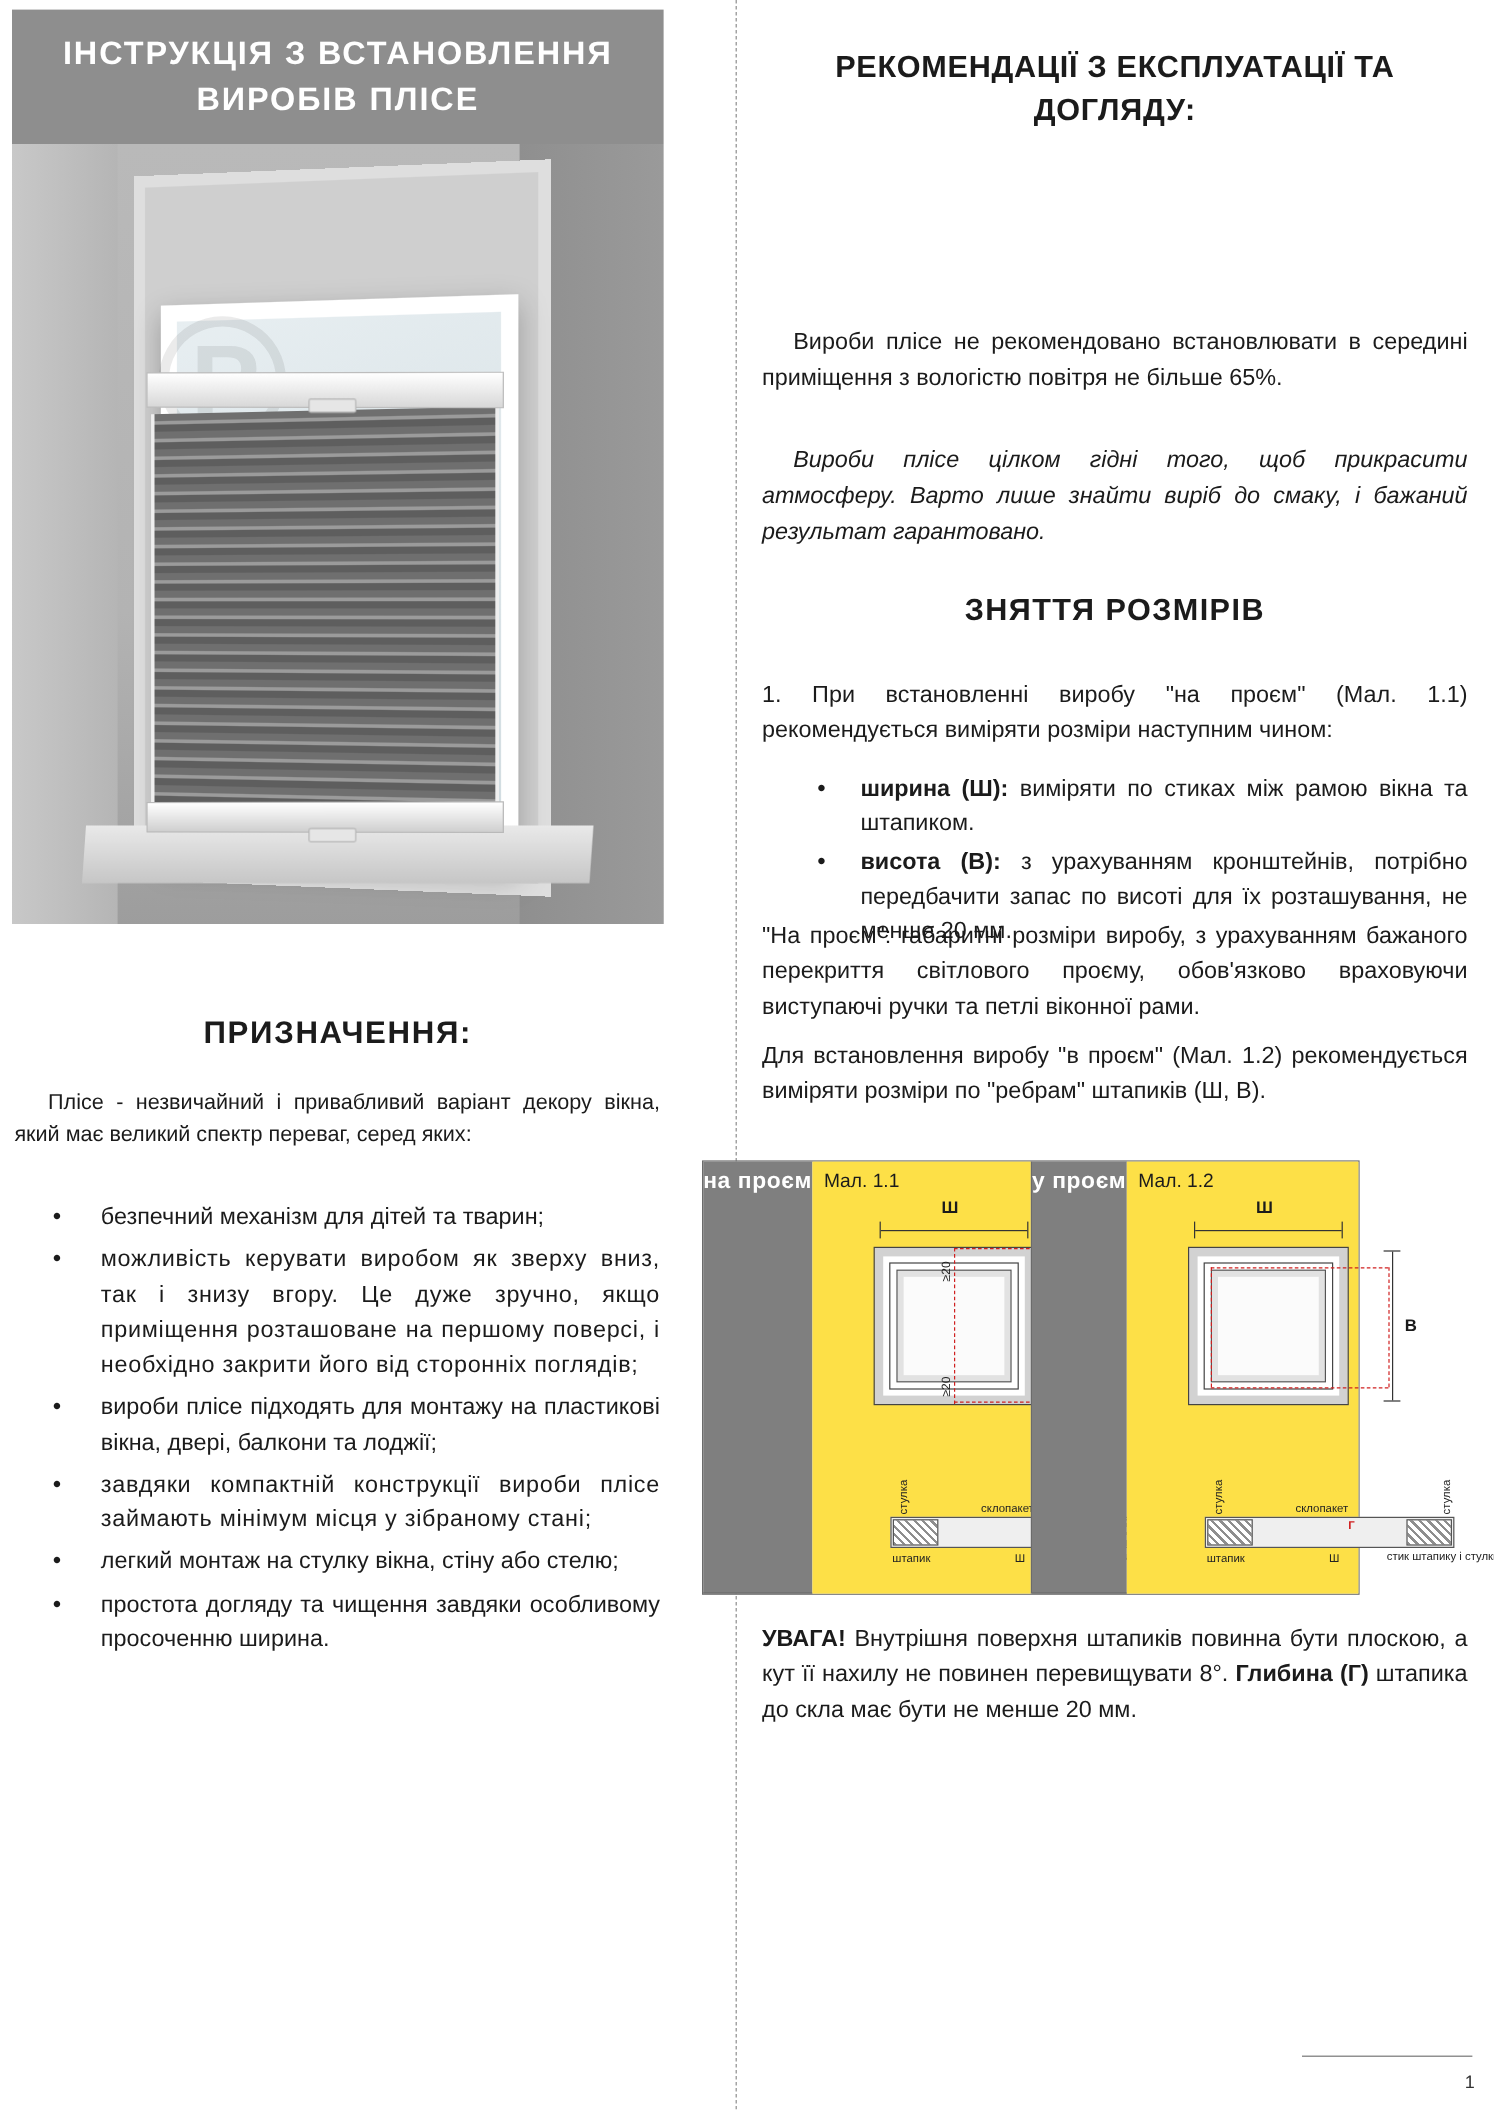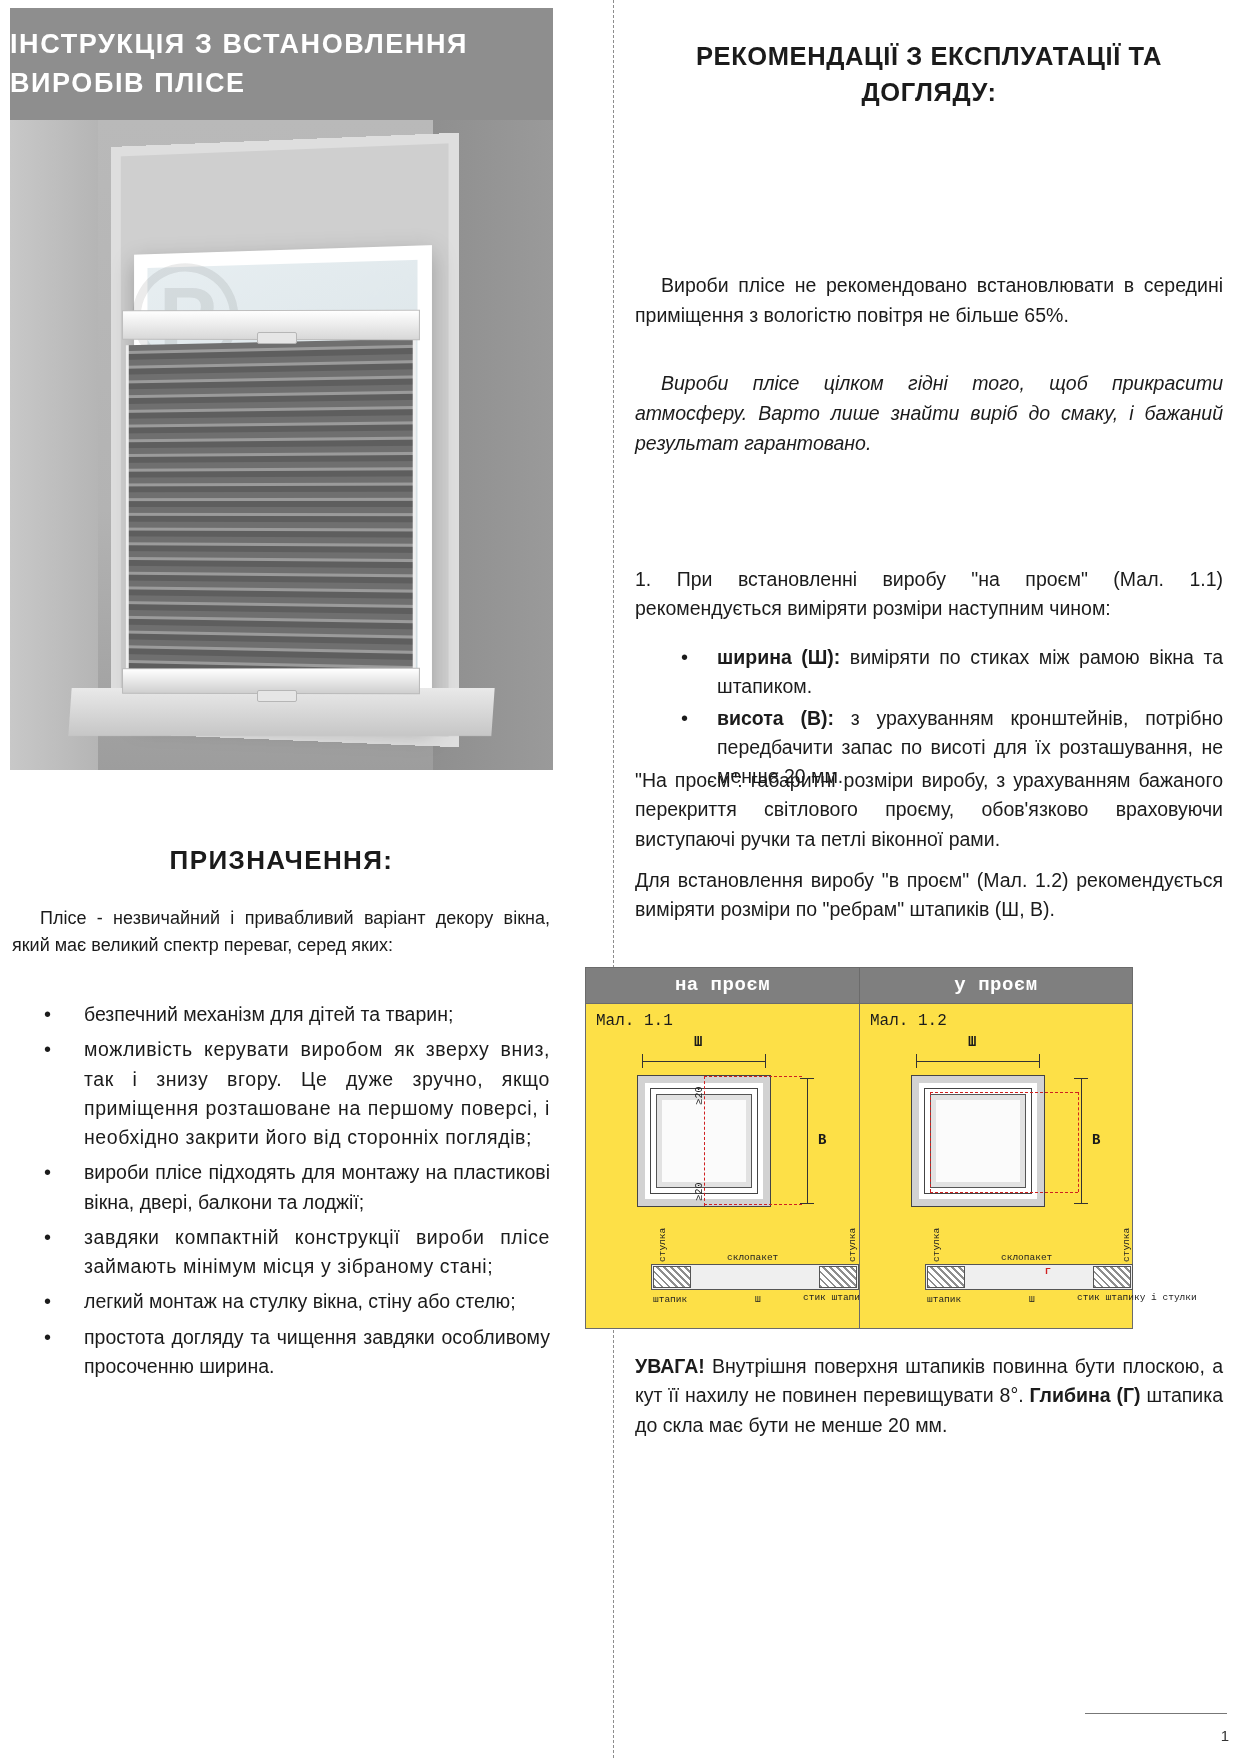--- a/index.html
+++ b/index.html
@@ -43,20 +43,21 @@
     position: absolute;
     left: 10px;
     top: 8px;
     width: 543px;
     height: 112px;
     background: #8e8e8e;
     color: #ffffff;
     display: flex;
     align-items: center;
     justify-content: center;
+    text-align: center;
   }
   .title-banner .t {
     font-size: 27px;
     font-weight: bold;
     letter-spacing: 1.6px;
     line-height: 1.45;
     text-transform: uppercase;
   }
 
   
@@ -289,22 +290,21 @@
     top: 967px;
     width: 548px;
     height: 362px;
     display: flex;
     border: 1.5px solid #6b6b6b;
   }
   .fig {
     position: relative;
     flex: 1 1 50%;
     display: flex;
-    flex-direction: column;
-    font-family: Liberation Mono, monospace;
+    flex-direction: row;
   }
   .fig + .fig { border-left: 1.5px solid #6b6b6b; }
   .fig-head {
     background: #7f7f7f;
     color: #fff;
     text-align: center;
     font-size: 19px;
     font-weight: bold;
     padding: 6px 0 7px;
     letter-spacing: .5px;
@@ -467,20 +467,21 @@
       <li>простота догляду та чищення завдяки особливому просоченню ширина.</li>
     </ul>
   </div>
 
   <div class="right-col">
 
     <div class="r-h1">РЕКОМЕНДАЦІЇ З ЕКСПЛУАТАЦІЇ ТА ДОГЛЯДУ:</div>
     <div class="r-p2">Вироби плісе не рекомендовано встановлювати в середині приміщення з вологістю повітря не більше 65%.</div>
     <div class="r-p3">Вироби плісе цілком гідні того, щоб прикрасити атмосферу. Варто лише знайти виріб до смаку, і бажаний результат гарантовано.</div>
 
+    <div class="r-h2">ЗНЯТТЯ РОЗМІРІВ</div>
     <div class="r-p4">1. При встановленні виробу "на проєм" (Мал. 1.1) рекомендується виміряти розміри наступним чином:</div>
 
     <ul class="r-bullets">
       <li><b>ширина (Ш):</b> виміряти по стиках між рамою вікна та штапиком.</li>
       <li><b>висота (В):</b> з урахуванням кронштейнів, потрібно передбачити запас по висоті для їх розташування, не менше 20 мм.</li>
     </ul>
 
     <div class="r-p5">"На проєм": габаритні розміри виробу, з урахуванням бажаного перекриття світлового проєму, обов'язково враховуючи виступаючі ручки та петлі віконної рами.</div>
     <div class="r-p6">Для встановлення виробу "в проєм" (Мал. 1.2) рекомендується виміряти розміри по "ребрам" штапиків (Ш, В).</div>
 

